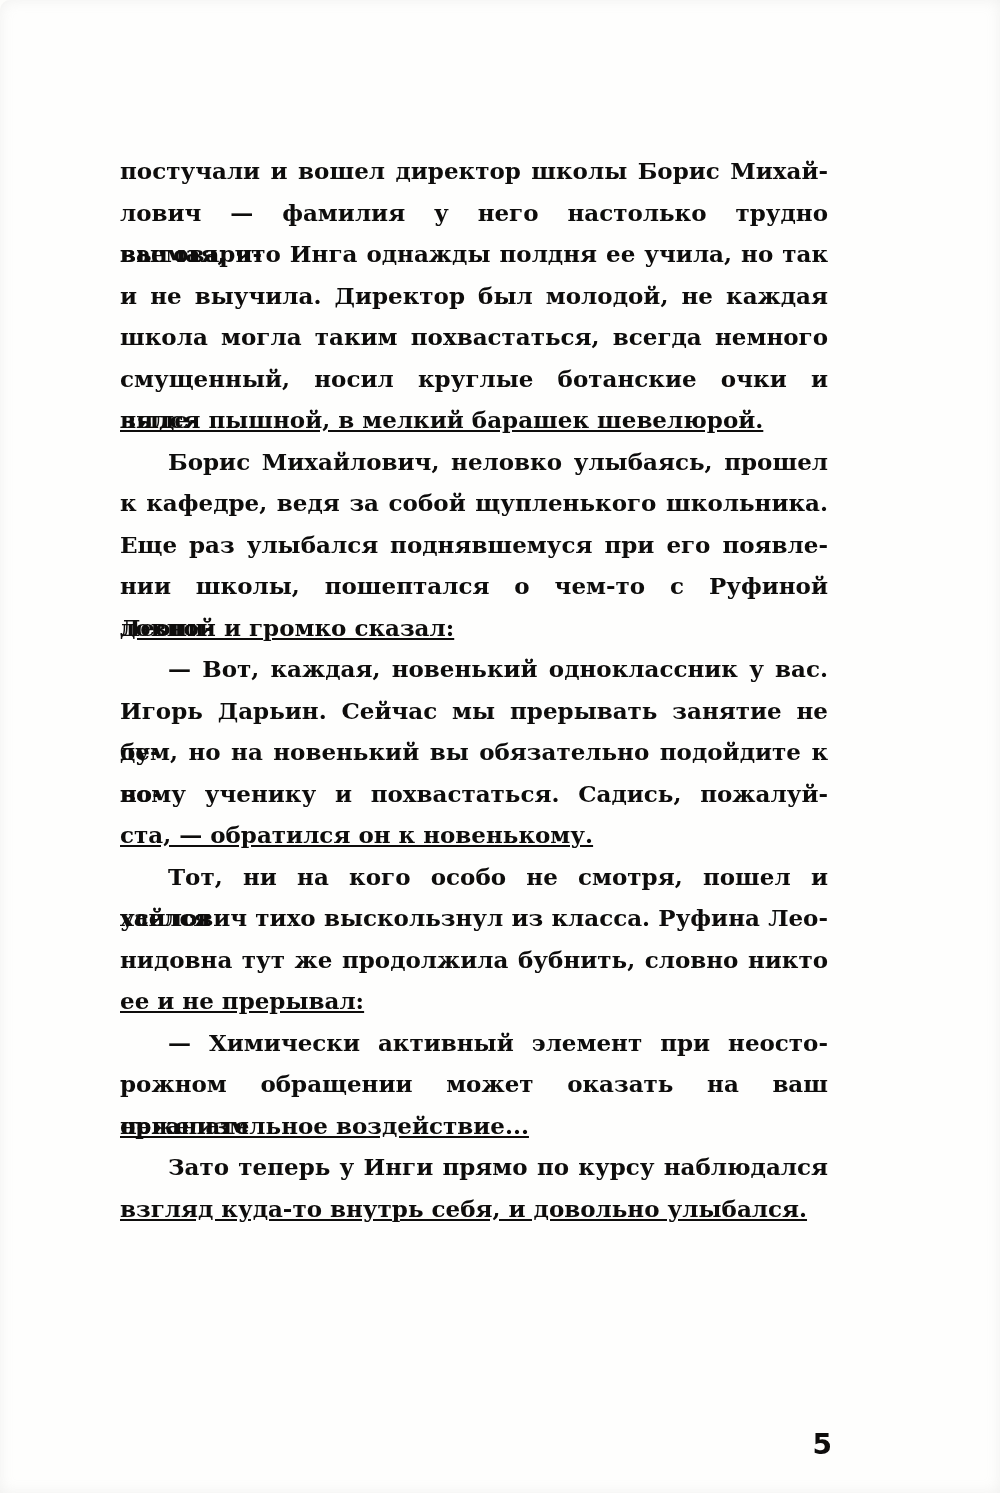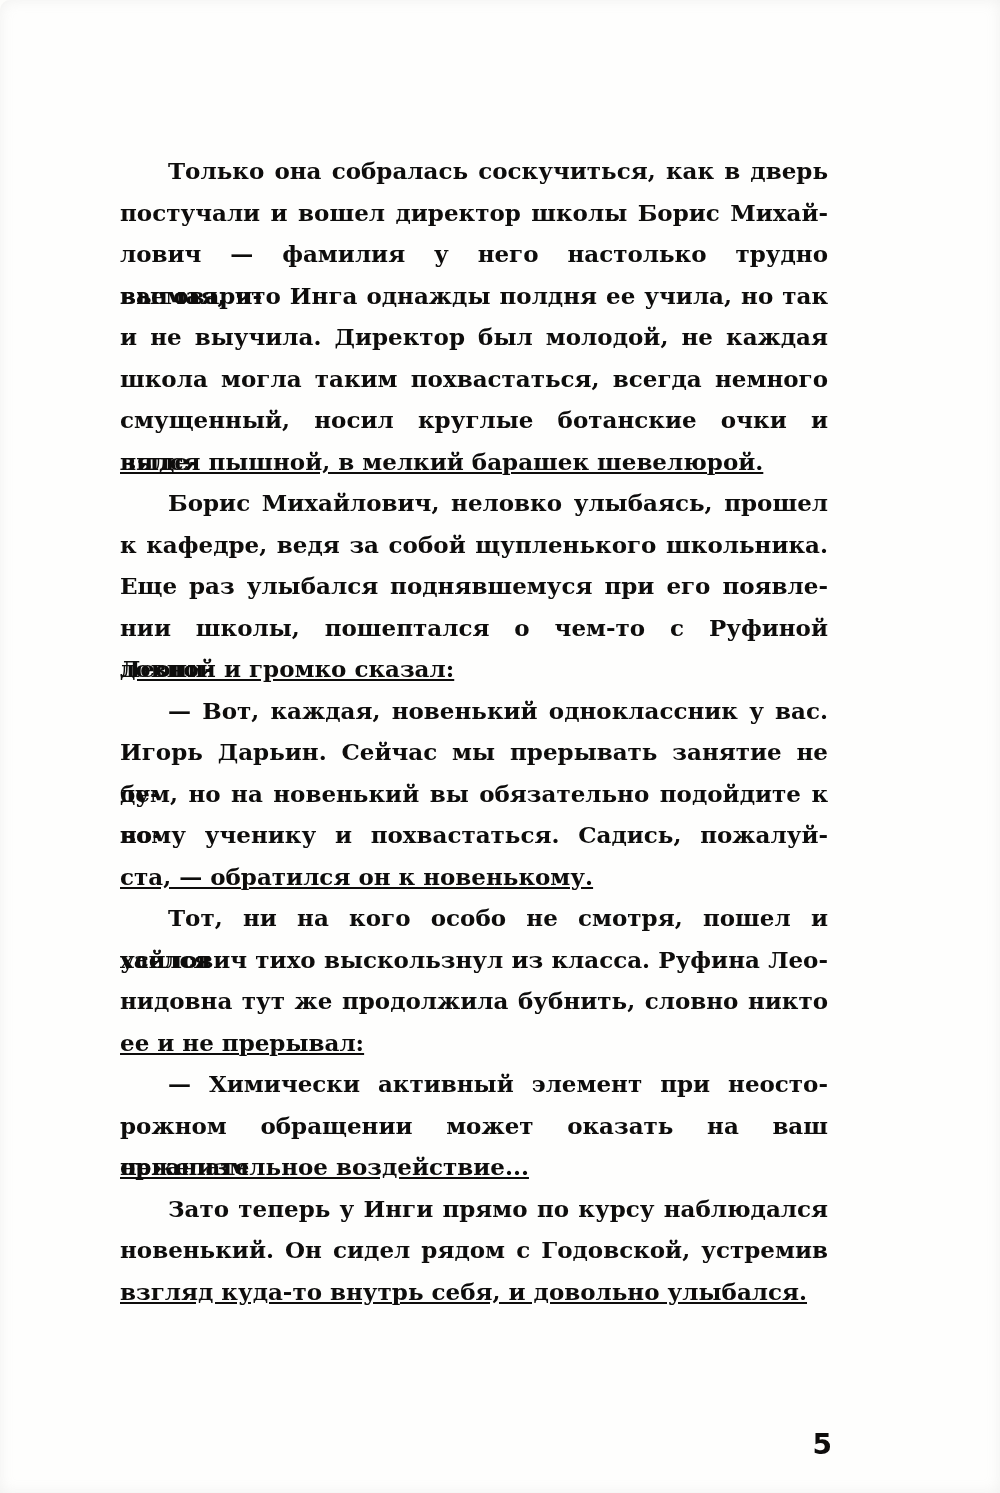--- a/index.html
+++ b/index.html
@@ -61,21 +61,20 @@
     font-size: 28px;
     line-height: 34px;
   }
 </style>
 </head>
 <body style="background: rgb(253, 253, 251);">
 
 <div class="page">
   <div class="text-block" style="color: rgb(14, 13, 12);">
       <div class="paragraph">
-        <div class="line first">Только она собралась соскучиться, как в дверь</div>
         <div class="line">постучали и вошел директор школы Борис Михай-</div>
         <div class="line">лович — фамилия у него настолько трудно выговари-</div>
         <div class="line">ваемая, что Инга однажды полдня ее учила, но так</div>
         <div class="line">и не выучила. Директор был молодой, не каждая</div>
         <div class="line">школа могла таким похвастаться, всегда немного</div>
         <div class="line">смущенный, носил круглые ботанские очки и выде-</div>
         <div class="line last">лялся пышной, в мелкий барашек шевелюрой.</div>
       </div>
       <div class="paragraph">
         <div class="line first">Борис Михайлович, неловко улыбаясь, прошел</div>
@@ -97,18 +96,17 @@
         <div class="line">нидовна тут же продолжила бубнить, словно никто</div>
         <div class="line last">ее и не прерывал:</div>
       </div>
       <div class="paragraph">
         <div class="line first">— Химически активный элемент при неосто-</div>
         <div class="line">рожном обращении может оказать на ваш организм</div>
         <div class="line last">нежелательное воздействие...</div>
       </div>
       <div class="paragraph">
         <div class="line first">Зато теперь у Инги прямо по курсу наблюдался</div>
-        <div class="line">новенький. Он сидел рядом с Годовской, устремив</div>
         <div class="line last">взгляд куда-то внутрь себя, и довольно улыбался.</div>
       </div>
     </div>
   <div class="page-number">5</div>
 </div>
 
 </body></html>

